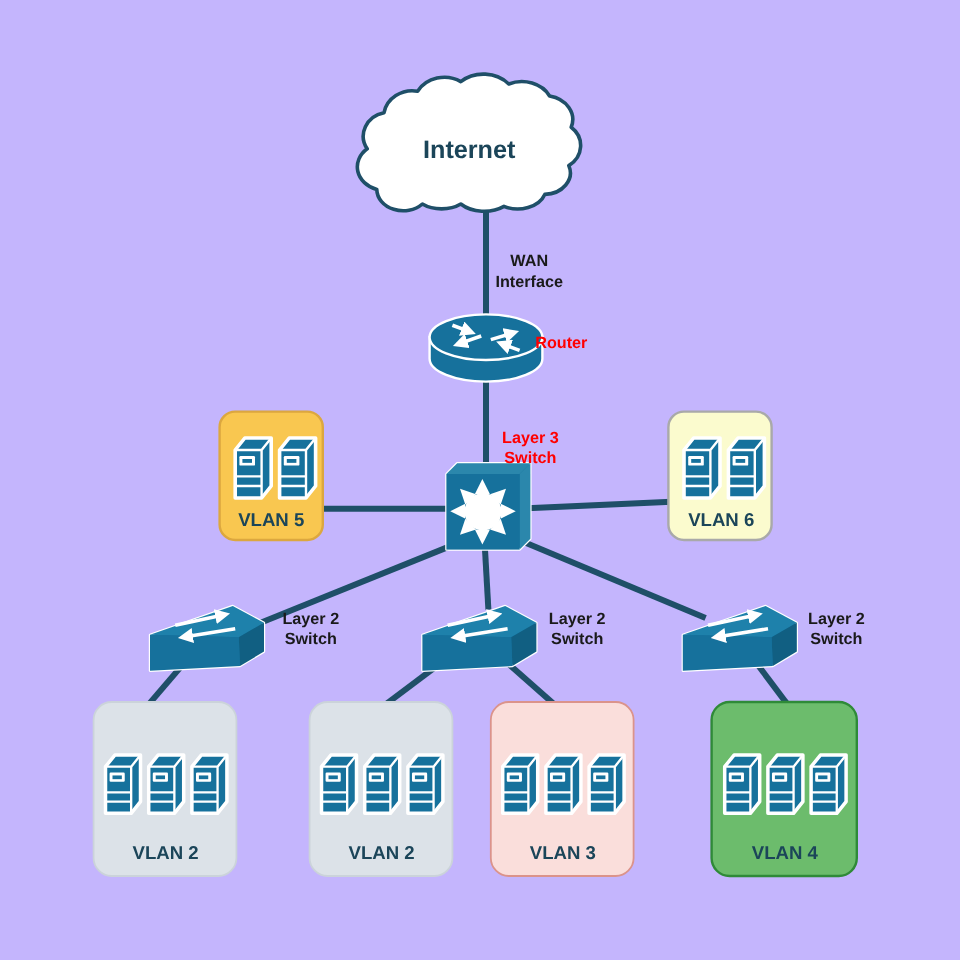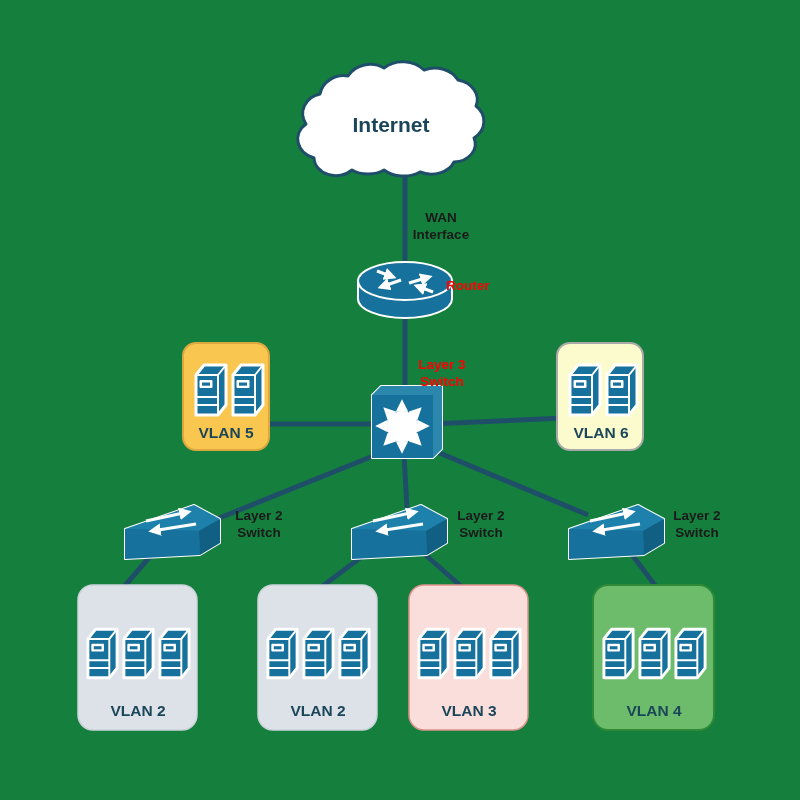--- a/index.html
+++ b/index.html
@@ -1,16 +1,16 @@
 <!DOCTYPE html>
 <html><head>
 <meta charset="utf-8">
 <style>
   html,body { margin:0; padding:0; background:#ffffff; }
-  .canvas { position:relative; width:800px; height:800px; background:#15803d; overflow:hidden; }
+  .canvas { position:relative; width:800px; height:800px; background:#c4b5fd; overflow:hidden; }
   svg { display:block; }
   text { font-family:"Liberation Sans","DejaVu Sans",sans-serif; font-weight:bold; }
   .t-navy  { fill:#1B4559; }
   .t-black { fill:#1A1A1A; }
   .t-red   { fill:#FF0000; }
   .fs21 { font-size:21px; }
   .fs14 { font-size:13.5px; }
   .fs15 { font-size:15.5px; }
   .link { stroke:#1F4F68; stroke-width:5; fill:none; }
   .wa   { stroke:#ffffff; stroke-width:3; fill:none; }

